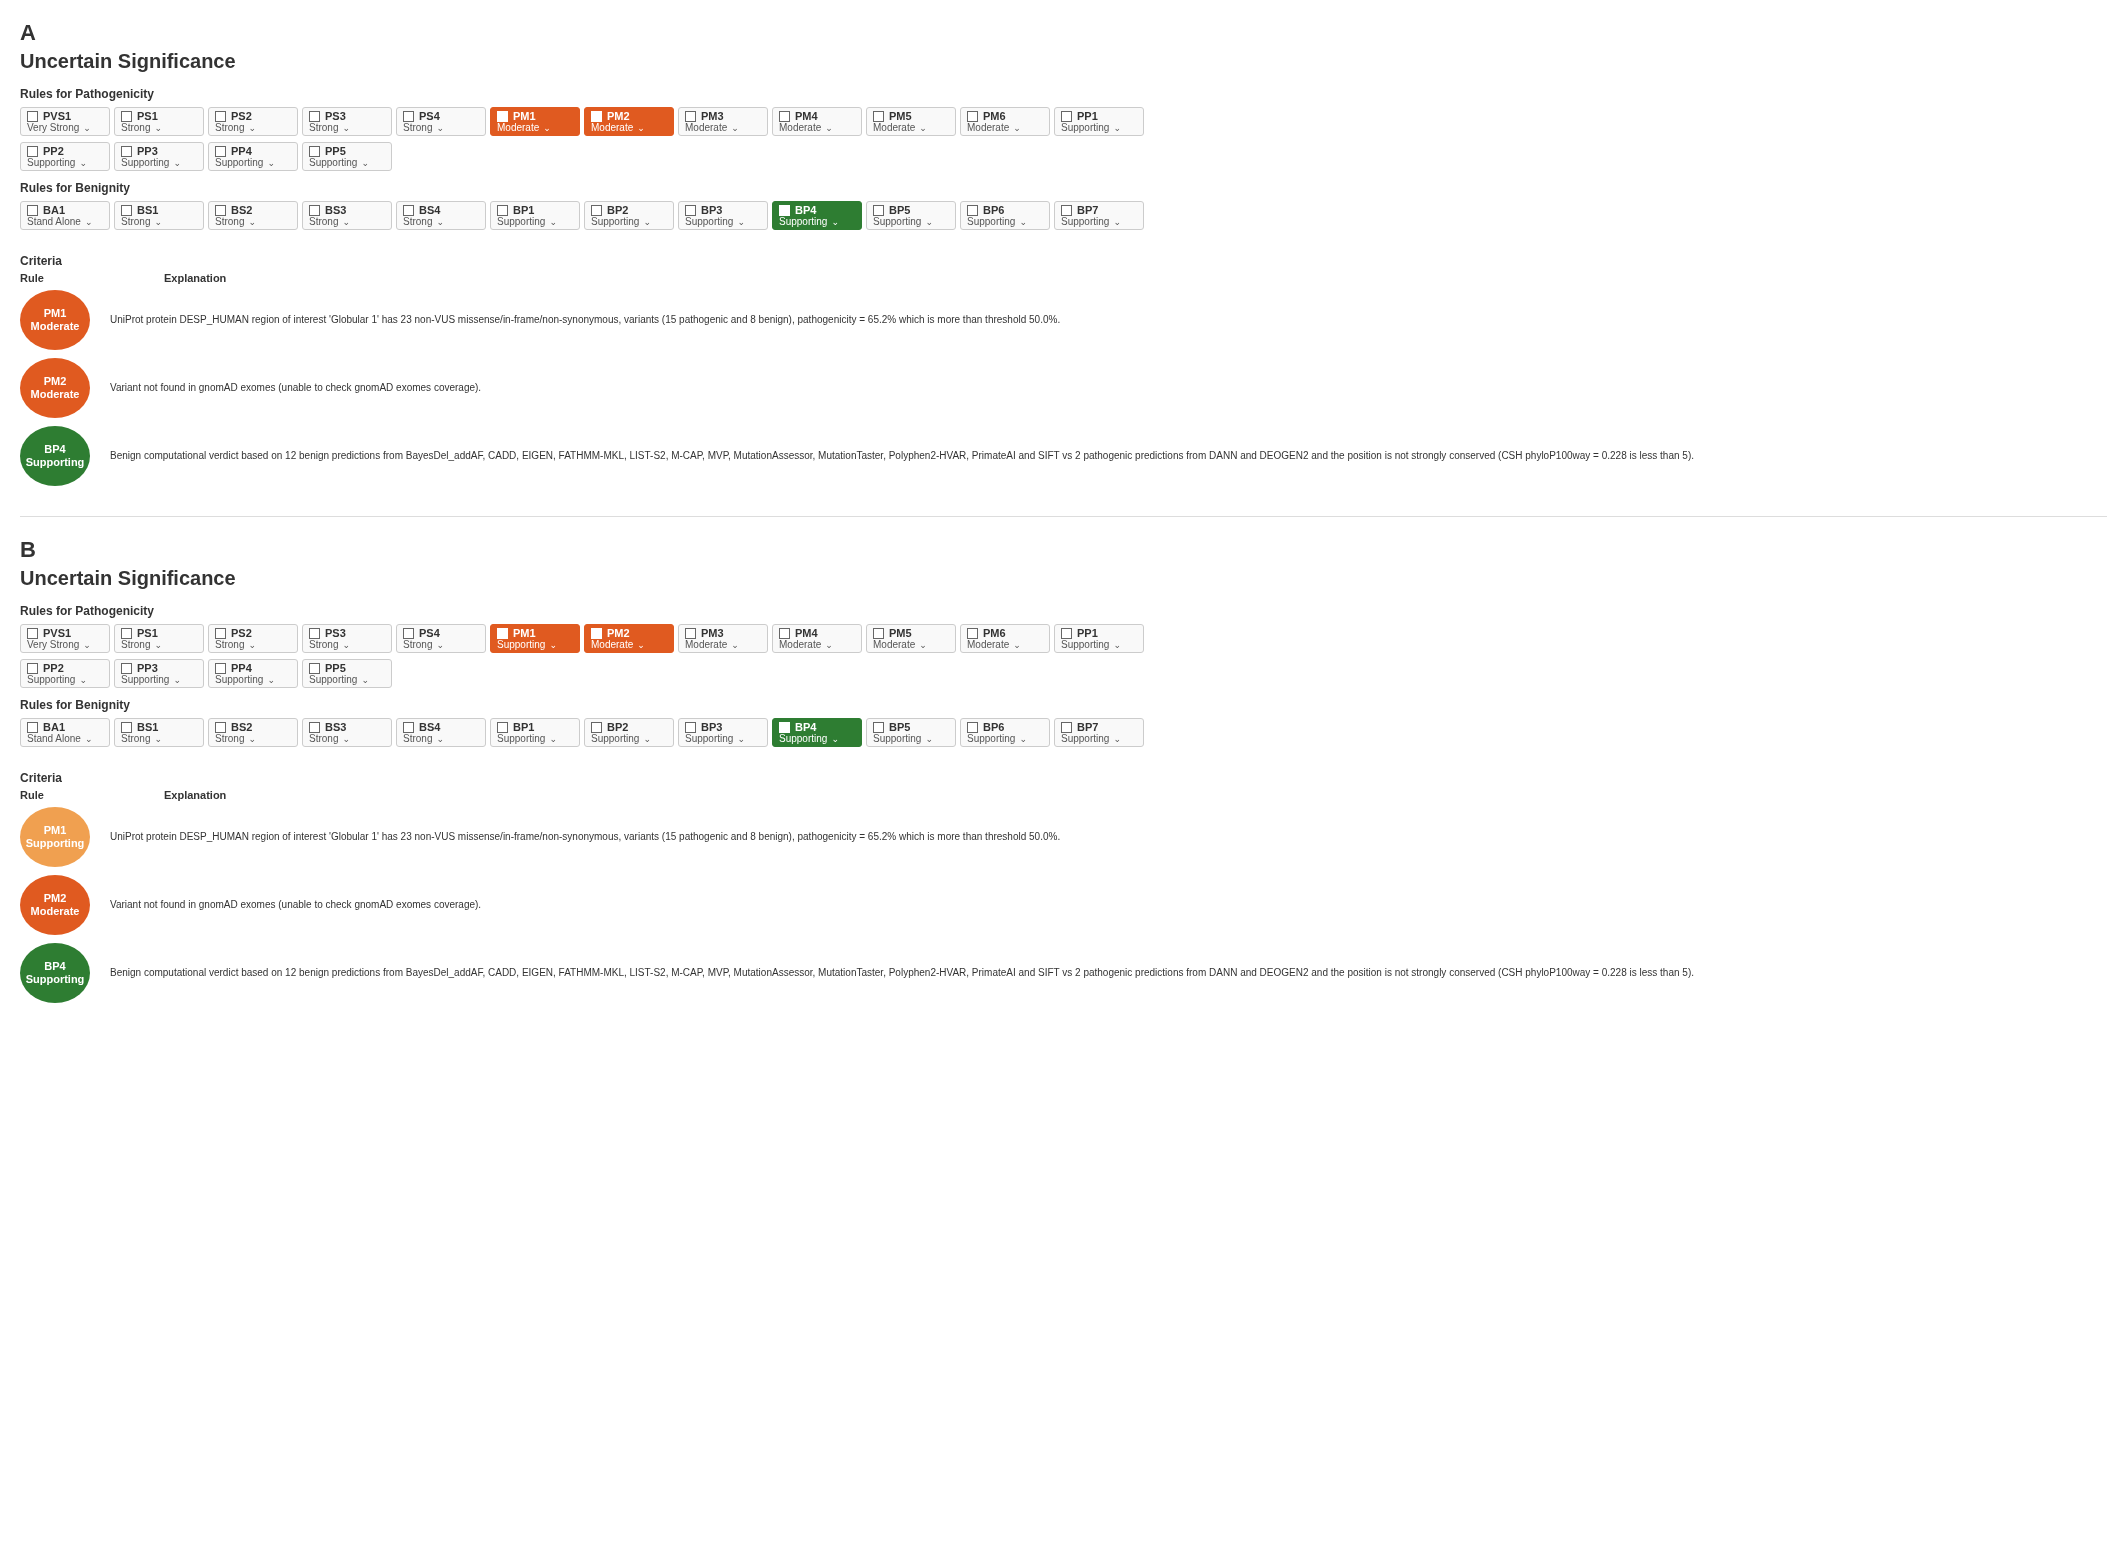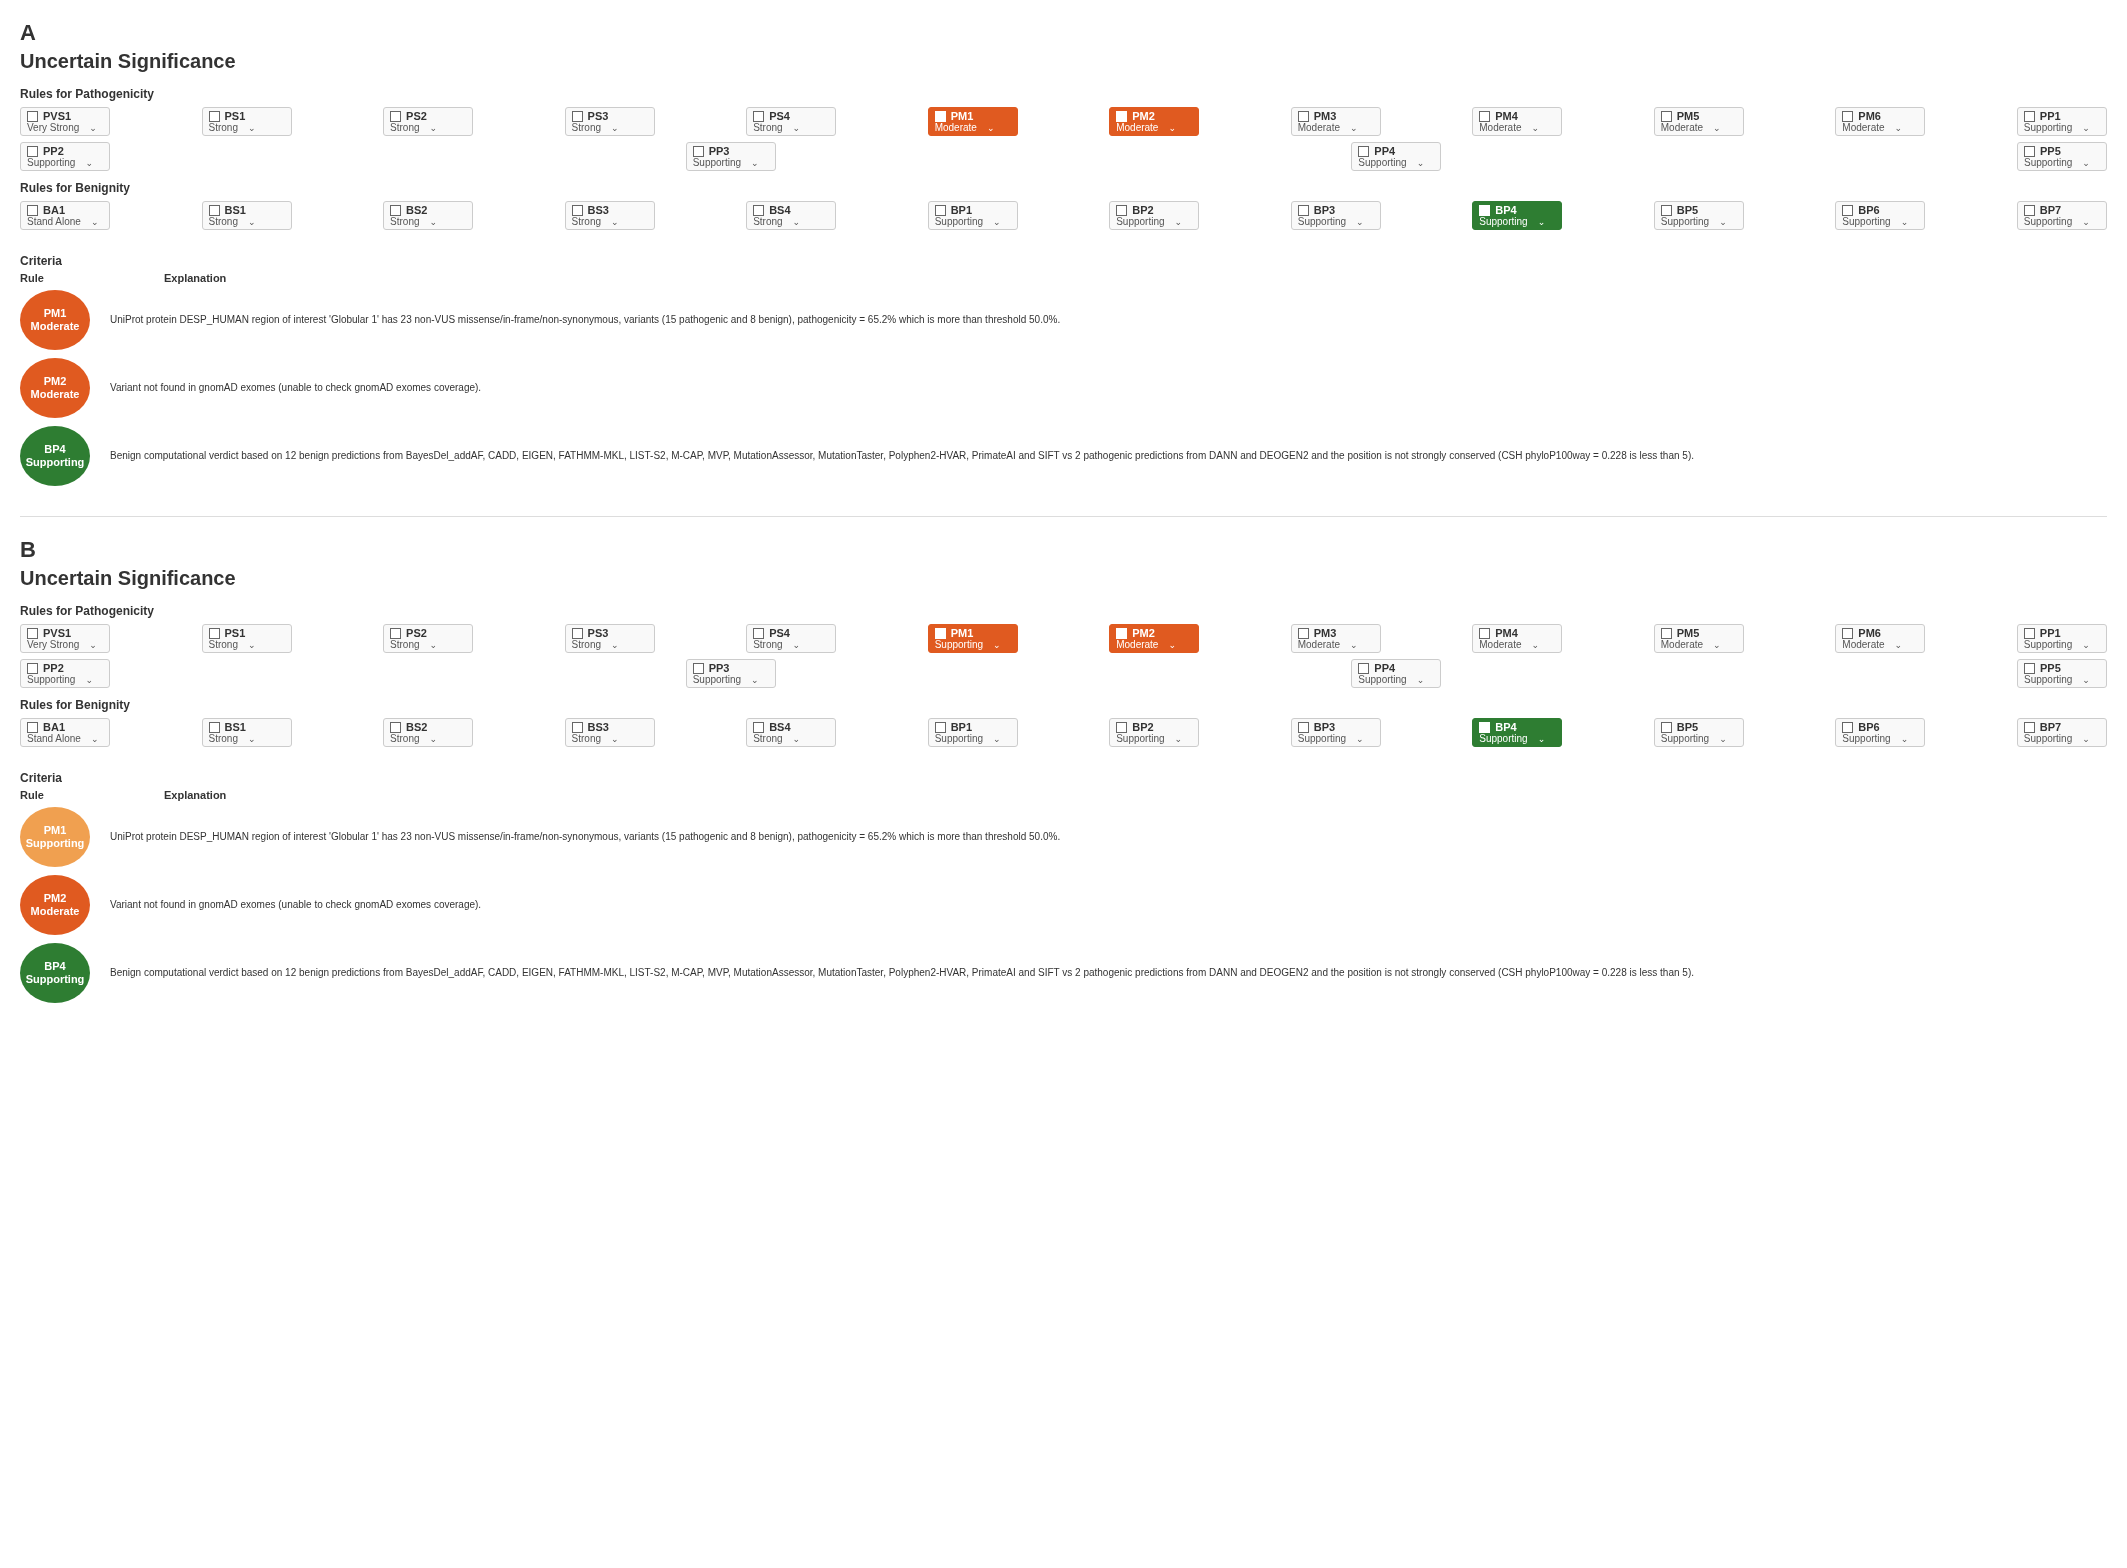--- a/index.html
+++ b/index.html
@@ -25,21 +25,20 @@
       font-size: 12px;
       font-weight: bold;
       margin-bottom: 6px;
       margin-top: 10px;
     }
     .rules-grid {
       display: flex;
       flex-wrap: wrap;
       gap: 4px;
       margin-bottom: 6px;
-      justify-content: space-between;
     }
     .rule-item {
       display: flex;
       flex-direction: column;
       align-items: flex-start;
       border: 1px solid #ccc;
       border-radius: 3px;
       padding: 2px 6px;
       min-width: 90px;
       background: #f9f9f9;
@@ -66,21 +65,21 @@
       align-items: center;
       gap: 3px;
       font-size: 11px;
       font-weight: bold;
     }
     .rule-sub {
       font-size: 10px;
       color: #555;
       display: flex;
       align-items: center;
-      gap: 8px;
+      gap: 2px;
     }
     .chevron {
       font-size: 9px;
       margin-left: 2px;
     }
     .criteria-section {
       margin-top: 12px;
       margin-bottom: 20px;
     }
     .criteria-header {

